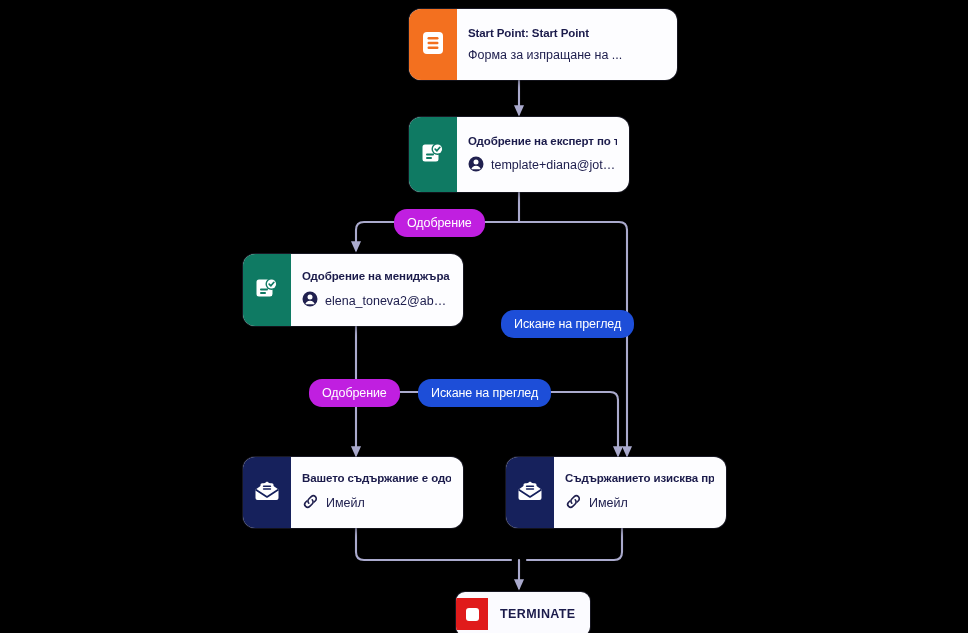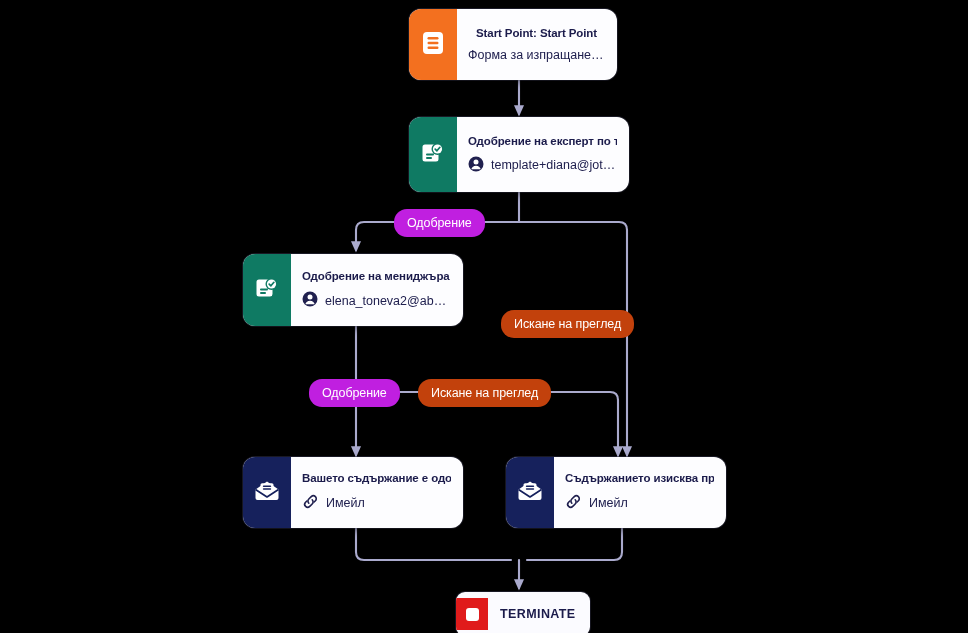--- a/index.html
+++ b/index.html
@@ -78,21 +78,21 @@
     justify-content: center;
     height: 28px;
     padding: 0 13px;
     border-radius: 13px;
     font-size: 12.5px;
     color: #ffffff;
     white-space: nowrap;
     letter-spacing: -0.1px;
   }
   .pill-purple { background: #c01fe0; }
-  .pill-red    { background: #c2410c; }
+  .pill-red    { background: #1d4ed8; }
 
   
   #terminate {
     position: absolute;
     display: flex;
     align-items: center;
     border-radius: 9px;
     background: #fbfbff;
     box-shadow: 0 3px 7px rgba(0,0,0,0.45), 0 0 0 1px rgba(110,110,160,0.25);
     overflow: hidden;
@@ -144,21 +144,21 @@
       <path d="M 356 392 L 610 392 Q 618 392 618 400 L 618 455" marker-end="url(#arw)"></path>
 
       <path d="M 356 528 L 356 552 Q 356 560 364 560 L 511 560"></path>
 
       <path d="M 622 528 L 622 552 Q 622 560 614 560 L 527 560"></path>
 
       <path d="M 519 560 L 519 588" marker-end="url(#arw)"></path>
     </g>
   </svg>
 
-  <div class="node" id="n-start" style="left:409px; top:9px; width:208px; height:71px;text-align:center;">
+  <div class="node" id="n-start" style="left:409px; top:9px; width:268px; height:71px;">
     <div class="icon-pane pane-orange">
       <span>
         <svg width="22" height="24" viewBox="0 0 22 24" aria-hidden="true">
           <rect x="1" y="1" width="20" height="22" rx="4" fill="#ffffff"></rect>
           <rect x="5.5" y="6" width="11" height="2.4" rx="1.2" fill="#f3701f"></rect>
           <rect x="5.5" y="10.8" width="11" height="2.4" rx="1.2" fill="#f3701f"></rect>
           <rect x="5.5" y="15.6" width="11" height="2.4" rx="1.2" fill="#f3701f"></rect>
         </svg>
       </span>
     </div>

